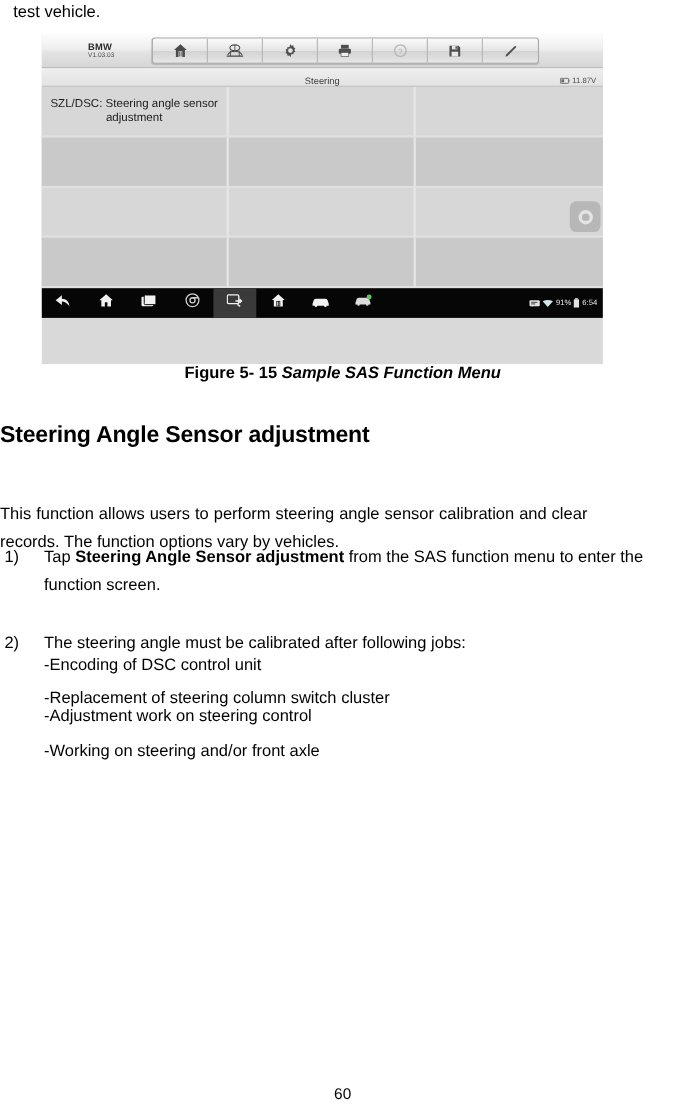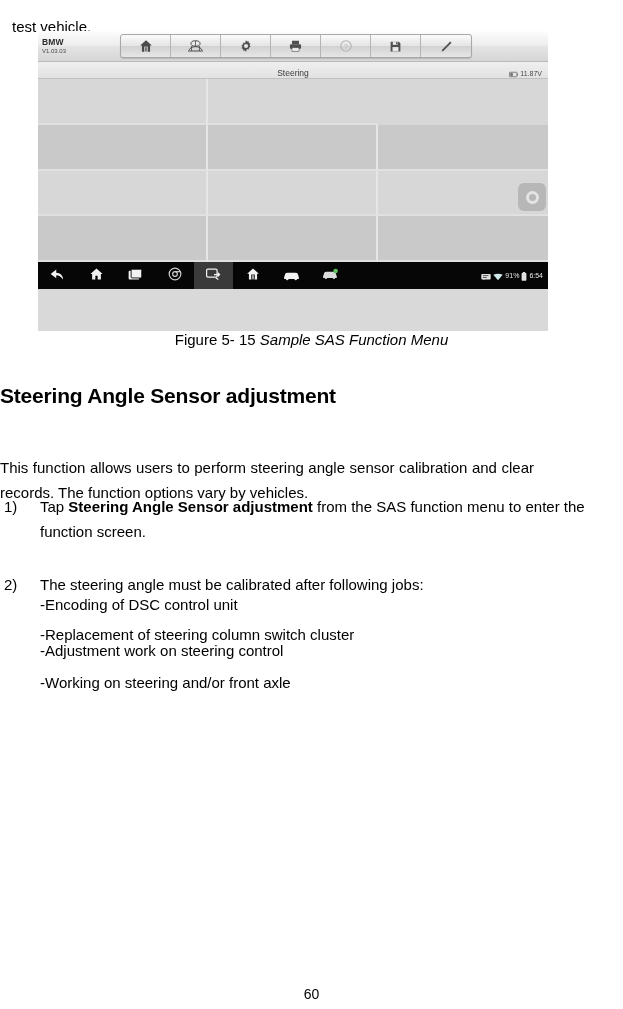--- a/index.html
+++ b/index.html
@@ -13,21 +13,21 @@
     position: relative;
     font-family: "Liberation Sans", sans-serif;
     color: #000000;
     overflow: hidden;
   }
 
   
   .doc-line-top {
     position: absolute;
     left: 12px;
-    top: 16px;
+    top: 0px;
     font-size: 15px;
     line-height: 22px;
     color: #000;
     text-align: center;
   }
 
   
   .figure-wrap {
     position: absolute;
     left: 38px;
@@ -47,23 +47,24 @@
   .tb-top {
     height: 30px;
     background: linear-gradient(to bottom, #fdfdfd 0%, #eeeeee 45%, #e3e3e3 55%, #d6d6d6 100%);
     border-bottom: 1px solid #b9b9b9;
     display: flex;
     align-items: center;
     position: relative;
   }
   .brand {
     width: 82px;
-    padding-left: 4px;
+    padding-left: 24px;
     box-sizing: border-box;
     line-height: 1.05;
+    margin-left: 18px;
   }
   .brand-name {
     font-size: 8.5px;
     font-weight: bold;
     color: #2b2b2b;
     letter-spacing: .2px;
   }
   .brand-ver {
     font-size: 6px;
     color: #4a4a4a;
@@ -239,21 +240,21 @@
   }
 
   
   .caption {
     position: absolute;
     left: 0;
     top: 331px;
     width: 623px;
     text-align: center;
     font-size: 15px;
-    font-weight: normal;
+    font-weight: bold;
     color: #000;
   }
   .caption .cap-it {
     font-style: italic;
   }
 
   
   .h1 {
     position: absolute;
     left: 0px;
@@ -410,20 +411,21 @@
             <rect x="16" y="4" width="1.6" height="4" fill="#6a6a6a"></rect>
             <rect x="2.6" y="3.2" width="5" height="5.6" fill="#6a6a6a"></rect>
           </svg>
         </span>
         <span class="batt-v">11.87V</span>
       </span>
     </div>
 
     <div class="grid">
       <div class="grid-row shade-a">
+        <div class="grid-cell">SZL/DSC: Steering angle sensor adjustment</div>
         <div class="grid-cell"></div>
         <div class="grid-cell"></div>
       </div>
       <div class="grid-row shade-b">
         <div class="grid-cell"></div>
         <div class="grid-cell"></div>
         <div class="grid-cell"></div>
       </div>
       <div class="grid-row shade-a">
         <div class="grid-cell"></div>

